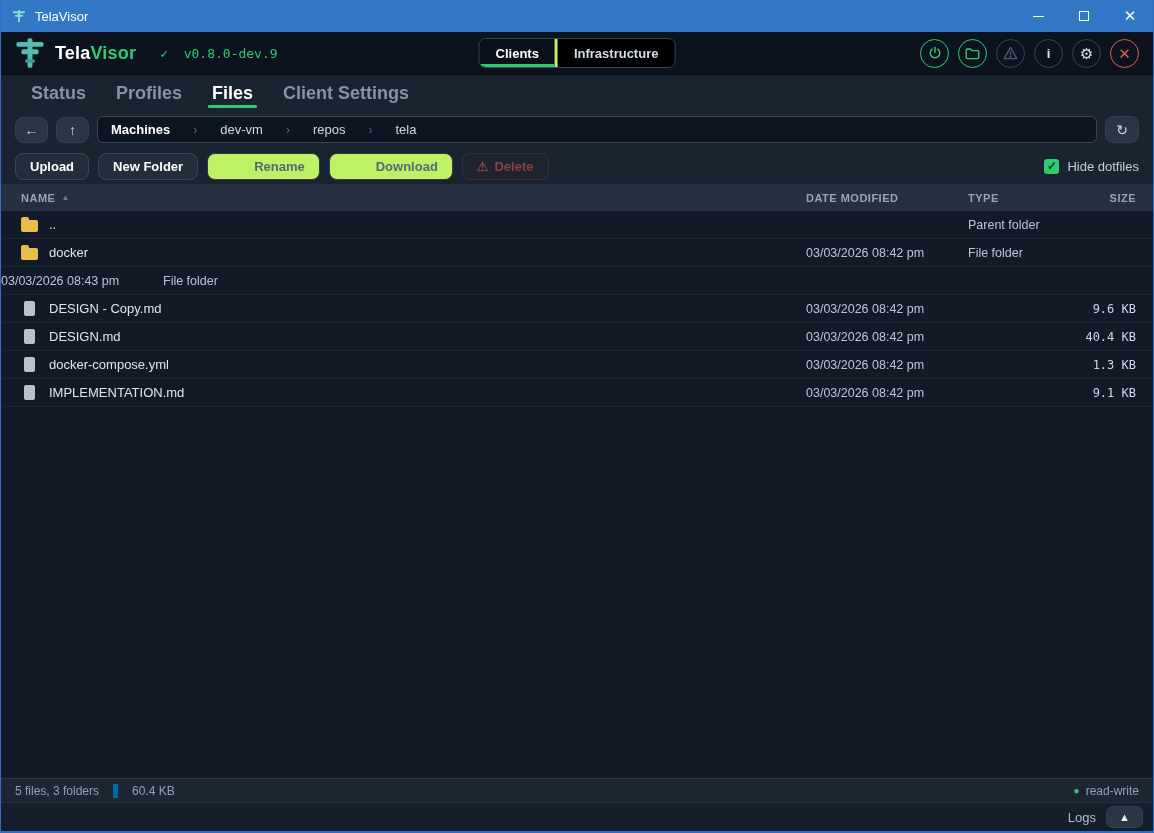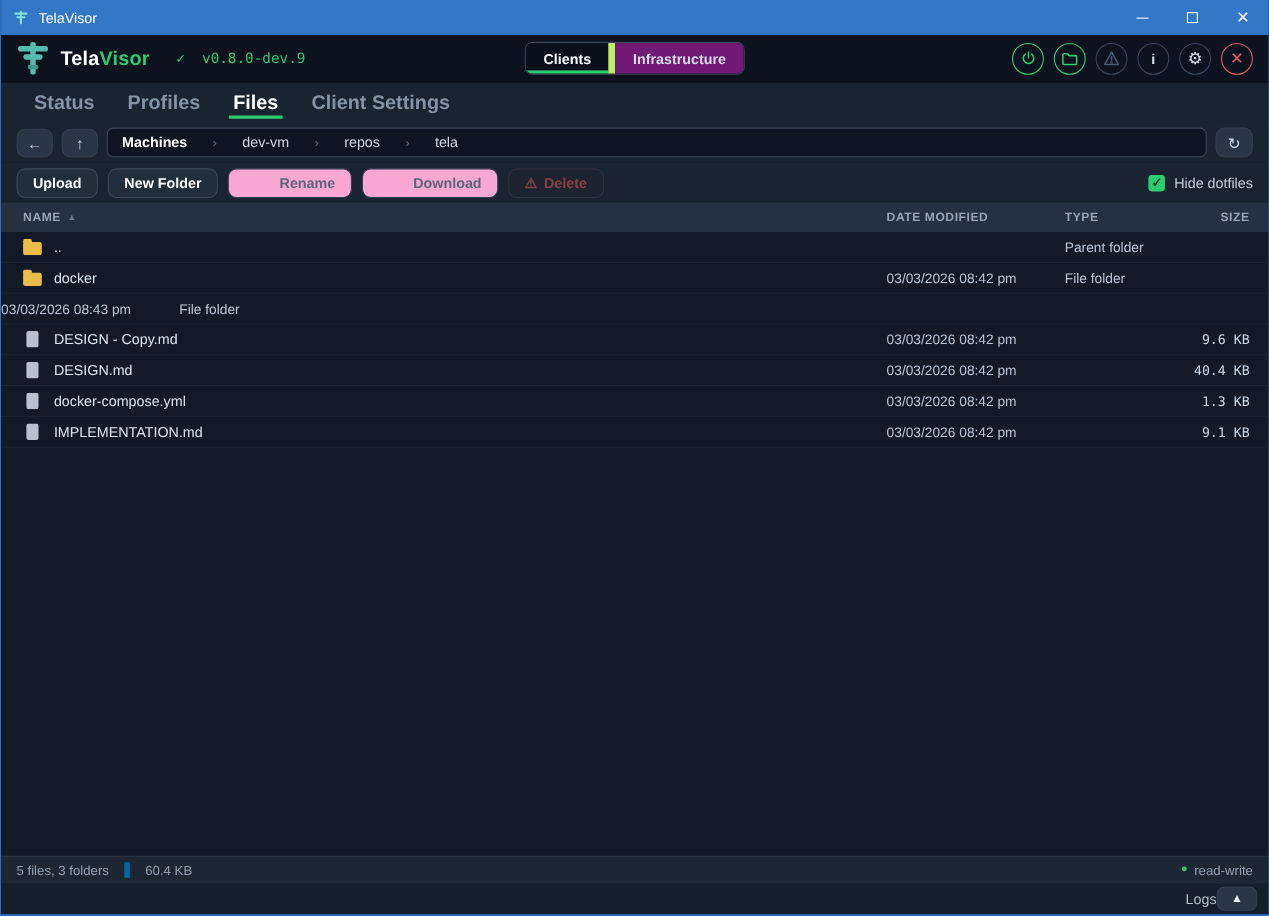--- a/index.html
+++ b/index.html
@@ -21,21 +21,21 @@
   .appheader { height:43px; background:#0c131f; display:flex; align-items:center; flex:0 0 auto; position:relative; border-bottom:1px solid #070c14; }
   .brand { display:flex; align-items:center; gap:10px; padding-left:14px; }
   .brand-name { font-size:18px; font-weight:bold; color:#fff; letter-spacing:.2px; }
   .brand-name .accent { color:#2ecc71; }
   .version { margin-left:14px; color:#2ecc71; font-family:"DejaVu Sans Mono", monospace; font-size:13px;text-align:center; }
   .mode-toggle { position:absolute; left:50%; top:50%; transform:translate(-50%,-50%);
     display:flex; border:1px solid #3a4656; border-radius:7px; overflow:hidden; height:30px; }
   .mode-seg { display:flex; align-items:center; justify-content:center; font-size:13px; font-weight:bold; padding:0 16px; cursor:pointer; position:relative; }
   .mode-seg.active { background:#0a101b; color:#fff; }
   .mode-seg.active::after { content:''; position:absolute; left:0; right:0; bottom:0; height:3px; background:#2ecc71; }
-  .mode-seg.inactive { background:#701a75; color:#d3dce8; border-left:6px solid #bef264;text-align:right; }
+  .mode-seg.inactive { background:#000000; color:#d3dce8; border-left:3px solid #bef264;text-align:right; }
   .header-actions { margin-left:auto; display:flex; align-items:center; gap:9px; padding-right:14px; }
   .circ { width:29px; height:29px; border-radius:50%; display:flex; align-items:center; justify-content:center; cursor:pointer; background:transparent; }
   .circ.green { border:1.5px solid #2ecc71; color:#2ecc71; }
   .circ.dim   { border:1.5px solid #39445a; color:#4c5a70; }
   .circ.lite  { border:1.5px solid #39445a; color:#d9e2ee; }
   .circ.red   { border:1.5px solid #e05b5b; color:#e05b5b; }
   .circ svg { display:block; }
   .circ .glyph { font-size:15px; line-height:1; }
   .circ .glyph.small { font-size:13px; font-weight:bold; }
 
@@ -50,21 +50,21 @@
   .nav-btn { width:33px; height:26px; border-radius:8px; background:#2a3545; border:1px solid #343f50; color:#cfd9e6; font-size:14px; display:flex; align-items:center; justify-content:center; cursor:pointer; }
   .breadcrumb { flex:1; height:27px; border:1px solid #3a4758; border-radius:6px; background:#0d1522; display:flex; align-items:center; padding:0 13px; gap:23px; font-size:13px; }
   .bc-root { color:#fff; font-weight:bold; }
   .bc-sep { color:#5c6a7d; font-size:12px; }
   .bc-seg { color:#cdd9e5; }
   .refresh-btn { width:34px; height:27px; border-radius:8px; background:#2a3545; border:1px solid #343f50; color:#cfd9e6; font-size:14px; display:flex; align-items:center; justify-content:center; cursor:pointer; }
 
   
   .toolbar { height:36px; background:#1a2330; display:flex; align-items:center; gap:9px; padding:0 14px; flex:0 0 auto; }
   .tbtn { height:27px; border-radius:8px; border:1px solid #3c4656; background:#232e3d; color:#fff; font-weight:bold; font-size:13px; padding:0 14px; display:flex; align-items:center; gap:6px; cursor:pointer; }
-  .tbtn.disabled { color:#5a6678; background:#f9a8d4; border-color:#303b4c; cursor:default;padding-left:46px; }
+  .tbtn.disabled { color:#5a6678; background:#bef264; border-color:#303b4c; cursor:default;padding-left:46px; }
   .tbtn.danger-disabled { color:#8a4040; background:#1d2430; border-color:#33303e; cursor:default; }
   .dotfiles { margin-left:auto; display:flex; align-items:center; gap:8px; cursor:pointer; }
   .checkbox { width:15px; height:15px; border-radius:3px; background:#2ecc71; color:#10341f; font-size:12px; font-weight:bold; display:flex; align-items:center; justify-content:center; line-height:1; }
   .dotfiles-label { color:#c4cfdc; font-size:13px; }
 
   
   .thead { height:27px; background:#253040; display:flex; align-items:center; flex:0 0 auto; font-size:11px; font-weight:bold; letter-spacing:.5px; color:#98a5b6; }
   .cell { white-space:nowrap; overflow:hidden; text-overflow:ellipsis; }
   .c-name { flex:1; padding-left:20px; display:flex; align-items:center; }
   .c-date { width:162px; }
@@ -80,21 +80,21 @@
   .ficon.folder { width:17px; height:12px; background:#e8bd4a; border-radius:2px; margin:2px 11px 0 0; }
   .ficon.folder::before { content:''; position:absolute; top:-3px; left:0; width:8px; height:4px; background:#e8bd4a; border-radius:2px 2px 0 0; }
   .ficon.file { width:11px; height:15px; background:#b8c2cc; border-radius:2px; margin:0 14px 0 3px; }
 
   
   .statusbar { height:24px; background:#1d2734; border-top:1px solid #2a3545; display:flex; align-items:center; font-size:12px; color:#93a1b3; padding:0 14px; flex:0 0 auto; }
   .sb-item { padding-right:14px; }
   .sb-item.sep { border-left:5px solid #0369a1; padding-left:14px; }
   .sb-right { margin-left:auto; display:flex; align-items:center; gap:6px; }
   .dot-green { color:#2ecc71; font-size:10px; }
-  .logsbar { height:29px; background:#151e2b; border-top:1px solid #232e3d; display:flex; align-items:center; justify-content:flex-end; gap:0; padding:0 10px; flex:0 0 auto; }
+  .logsbar { height:29px; background:#151e2b; border-top:1px solid #232e3d; display:flex; align-items:center; justify-content:flex-end; gap:10px; padding:0 10px; flex:0 0 auto; }
   .logs-label { color:#b0bdcd; font-size:13px; }
   .logs-btn { width:37px; height:22px; border-radius:7px; background:#2a3545; border:1px solid #343f50; color:#e8eef5; font-size:11px; display:flex; align-items:center; justify-content:center; cursor:pointer; }
 </style>
 </head>
 <body>
 
 <div class="window">
 
   <div class="titlebar">
     <div class="tb-left">

